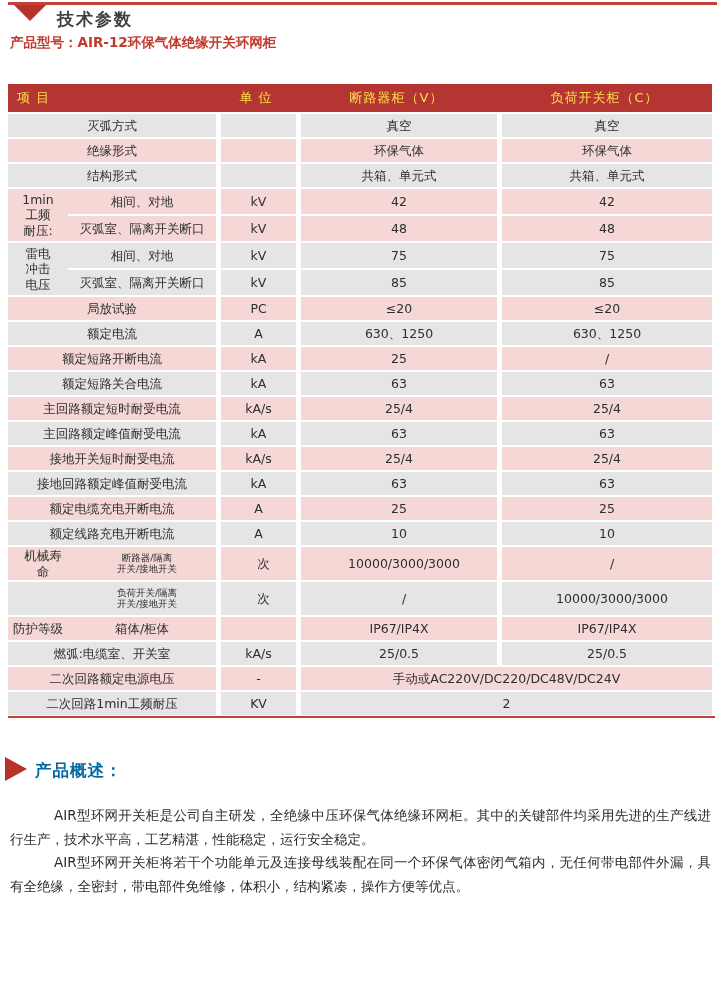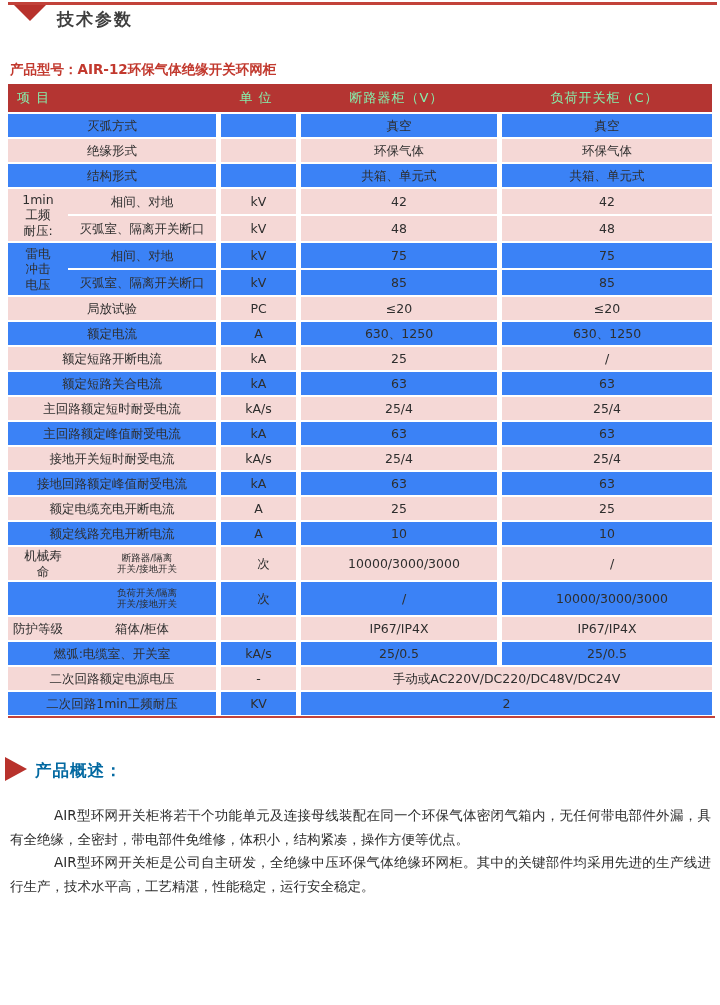--- a/index.html
+++ b/index.html
@@ -7,36 +7,36 @@
     position:relative;width:720px;height:1005px;background:#ffffff;overflow:hidden;
     font-family:"DejaVu Sans","Liberation Sans",sans-serif;color:#2e2e2e;
   }
   
   .top-rule{position:absolute;left:8px;right:3px;top:2px;height:3px;background:var(--red-line);}
   .tri-down{position:absolute;left:14px;top:5px;width:0;height:0;
     border-left:16px solid transparent;border-right:16px solid transparent;
     border-top:16px solid var(--red-accent);}
   .tech-heading{position:absolute;left:57px;top:8px;font-size:17px;font-weight:600;
     letter-spacing:2px;color:#3e3e3e;}
-  .product-model{position:absolute;left:10px;top:61px;font-size:13.5px;font-weight:700;
+  .product-model{position:absolute;left:10px;top:34px;font-size:13.5px;font-weight:700;
     color:var(--red-text);}
   
   .spec-table-wrap{position:absolute;left:8px;top:84px;width:704px;}
   table.spec{border-collapse:separate;border-spacing:0;width:704px;table-layout:fixed;}
   table.spec th{
-    background:var(--header-bg);color:#86efac;font-weight:400;font-size:13px;
+    background:var(--header-bg);color:#fde047;font-weight:400;font-size:13px;
     height:28px;padding:0;text-align:center;vertical-align:middle;letter-spacing:1px;
   }
   table.spec th.h-item{text-align:left;padding-left:9px;}
   table.spec td{
     font-size:12.5px;padding:0 2px;text-align:center;vertical-align:middle;
     border-top:2px solid #ffffff;color:#2e2e2e;line-height:1.25;
   }
   tr.pink td{background:var(--pink);}
-  tr.white td{background:#3b82f6;}
+  tr.white td{background:#e5e5e5;}
   td.gl{border-left:5px solid #ffffff;}
   td.label{text-align:left;padding-left:8px;}
   td.glabel{text-align:left;padding-left:8px;white-space:pre-line;line-height:1.15;margin-left:24px;}
   td.sub{font-size:11.5px;}
   td.sub .small2{display:inline-block;text-align:center;font-size:9.5px;line-height:11px;white-space:pre-line;}
   tr.rh25 td{height:23px;}
   tr.rh27 td{height:25px;}
   tr.rh35 td{height:33px;padding-left:12px;}
   .bottom-rule{position:absolute;left:8px;right:5px;top:716px;height:2px;background:var(--red-line);}
   
@@ -227,17 +227,17 @@
           </tr>
         </tbody>
     </table>
   </div>
 
   <div class="bottom-rule"></div>
 
   <div class="tri-right"></div>
   <div class="overview-heading">产品概述：</div>
   <div class="overview-body" id="overview-body">
+      <p>AIR型环网开关柜是公司自主研发，全绝缘中压环保气体绝缘环网柜。其中的关键部件均采用先进的生产线进行生产，技术水平高，工艺精湛，性能稳定，运行安全稳定。</p>
       <p>AIR型环网开关柜将若干个功能单元及连接母线装配在同一个环保气体密闭气箱内，无任何带电部件外漏，具有全绝缘，全密封，带电部件免维修，体积小，结构紧凑，操作方便等优点。</p>
-      <p>AIR型环网开关柜是公司自主研发，全绝缘中压环保气体绝缘环网柜。其中的关键部件均采用先进的生产线进行生产，技术水平高，工艺精湛，性能稳定，运行安全稳定。</p>
     </div>
 
 </div>
 
 </body></html>

